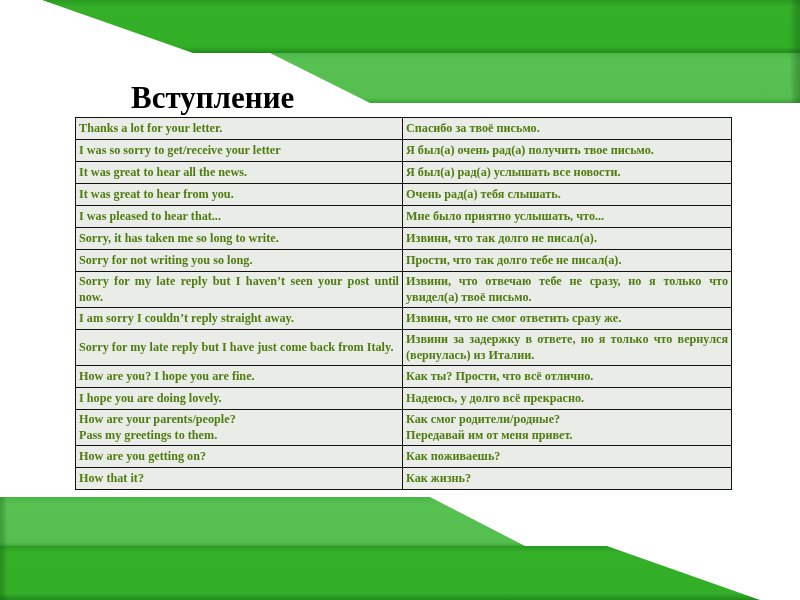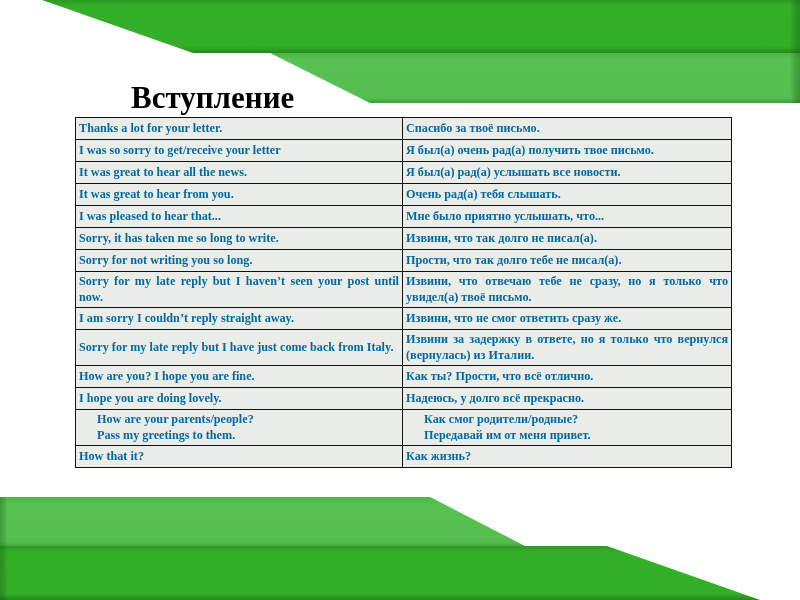--- a/index.html
+++ b/index.html
@@ -21,28 +21,28 @@
       width: 656px;
       border-collapse: collapse;
       background: #eaece8;
       table-layout: fixed;
     }
     table.phr td {
       border: 1.5px solid #111;
       padding: 1px 3px 2px 3px;
       font-family: "Liberation Serif", serif;
       font-weight: bold; font-size: 12.2px;
-      color: #0369a1; line-height: 16px;
+      color: #4d7c0f; line-height: 16px;
       vertical-align: middle;
       text-align: justify;
       height: 18px;
     }
     table.phr td.en { width: 320px; }
     table.phr td.ru { width: 322px; }
-    .br-line { display: block; margin-left: 18px; }
+    .br-line { display: block; }
   </style>
 </head>
 <body>
 
 <svg class="band" viewBox="0 0 800 600" xmlns="http://www.w3.org/2000/svg">
   <defs>
     <linearGradient id="gDark" x1="0" y1="0" x2="0" y2="1">
       <stop offset="0" stop-color="#2a9a22"></stop>
       <stop offset="0.12" stop-color="#34b028"></stop>
       <stop offset="0.88" stop-color="#32ae27"></stop>
@@ -131,17 +131,21 @@
       <td class="en">
         <span class="br-line">How are your parents/people?</span>
         <span class="br-line">Pass my greetings to them.</span>
       </td>
       <td class="ru">
         <span class="br-line">Как смог родители/родные?</span>
         <span class="br-line">Передавай им от меня привет.</span>
       </td>
     </tr>
     <tr>
+      <td class="en">How are you getting on?</td>
+      <td class="ru">Как поживаешь?</td>
+    </tr>
+    <tr>
       <td class="en">How that it?</td>
       <td class="ru">Как жизнь?</td>
     </tr>
   </tbody>
 </table>
 
 </body></html>

